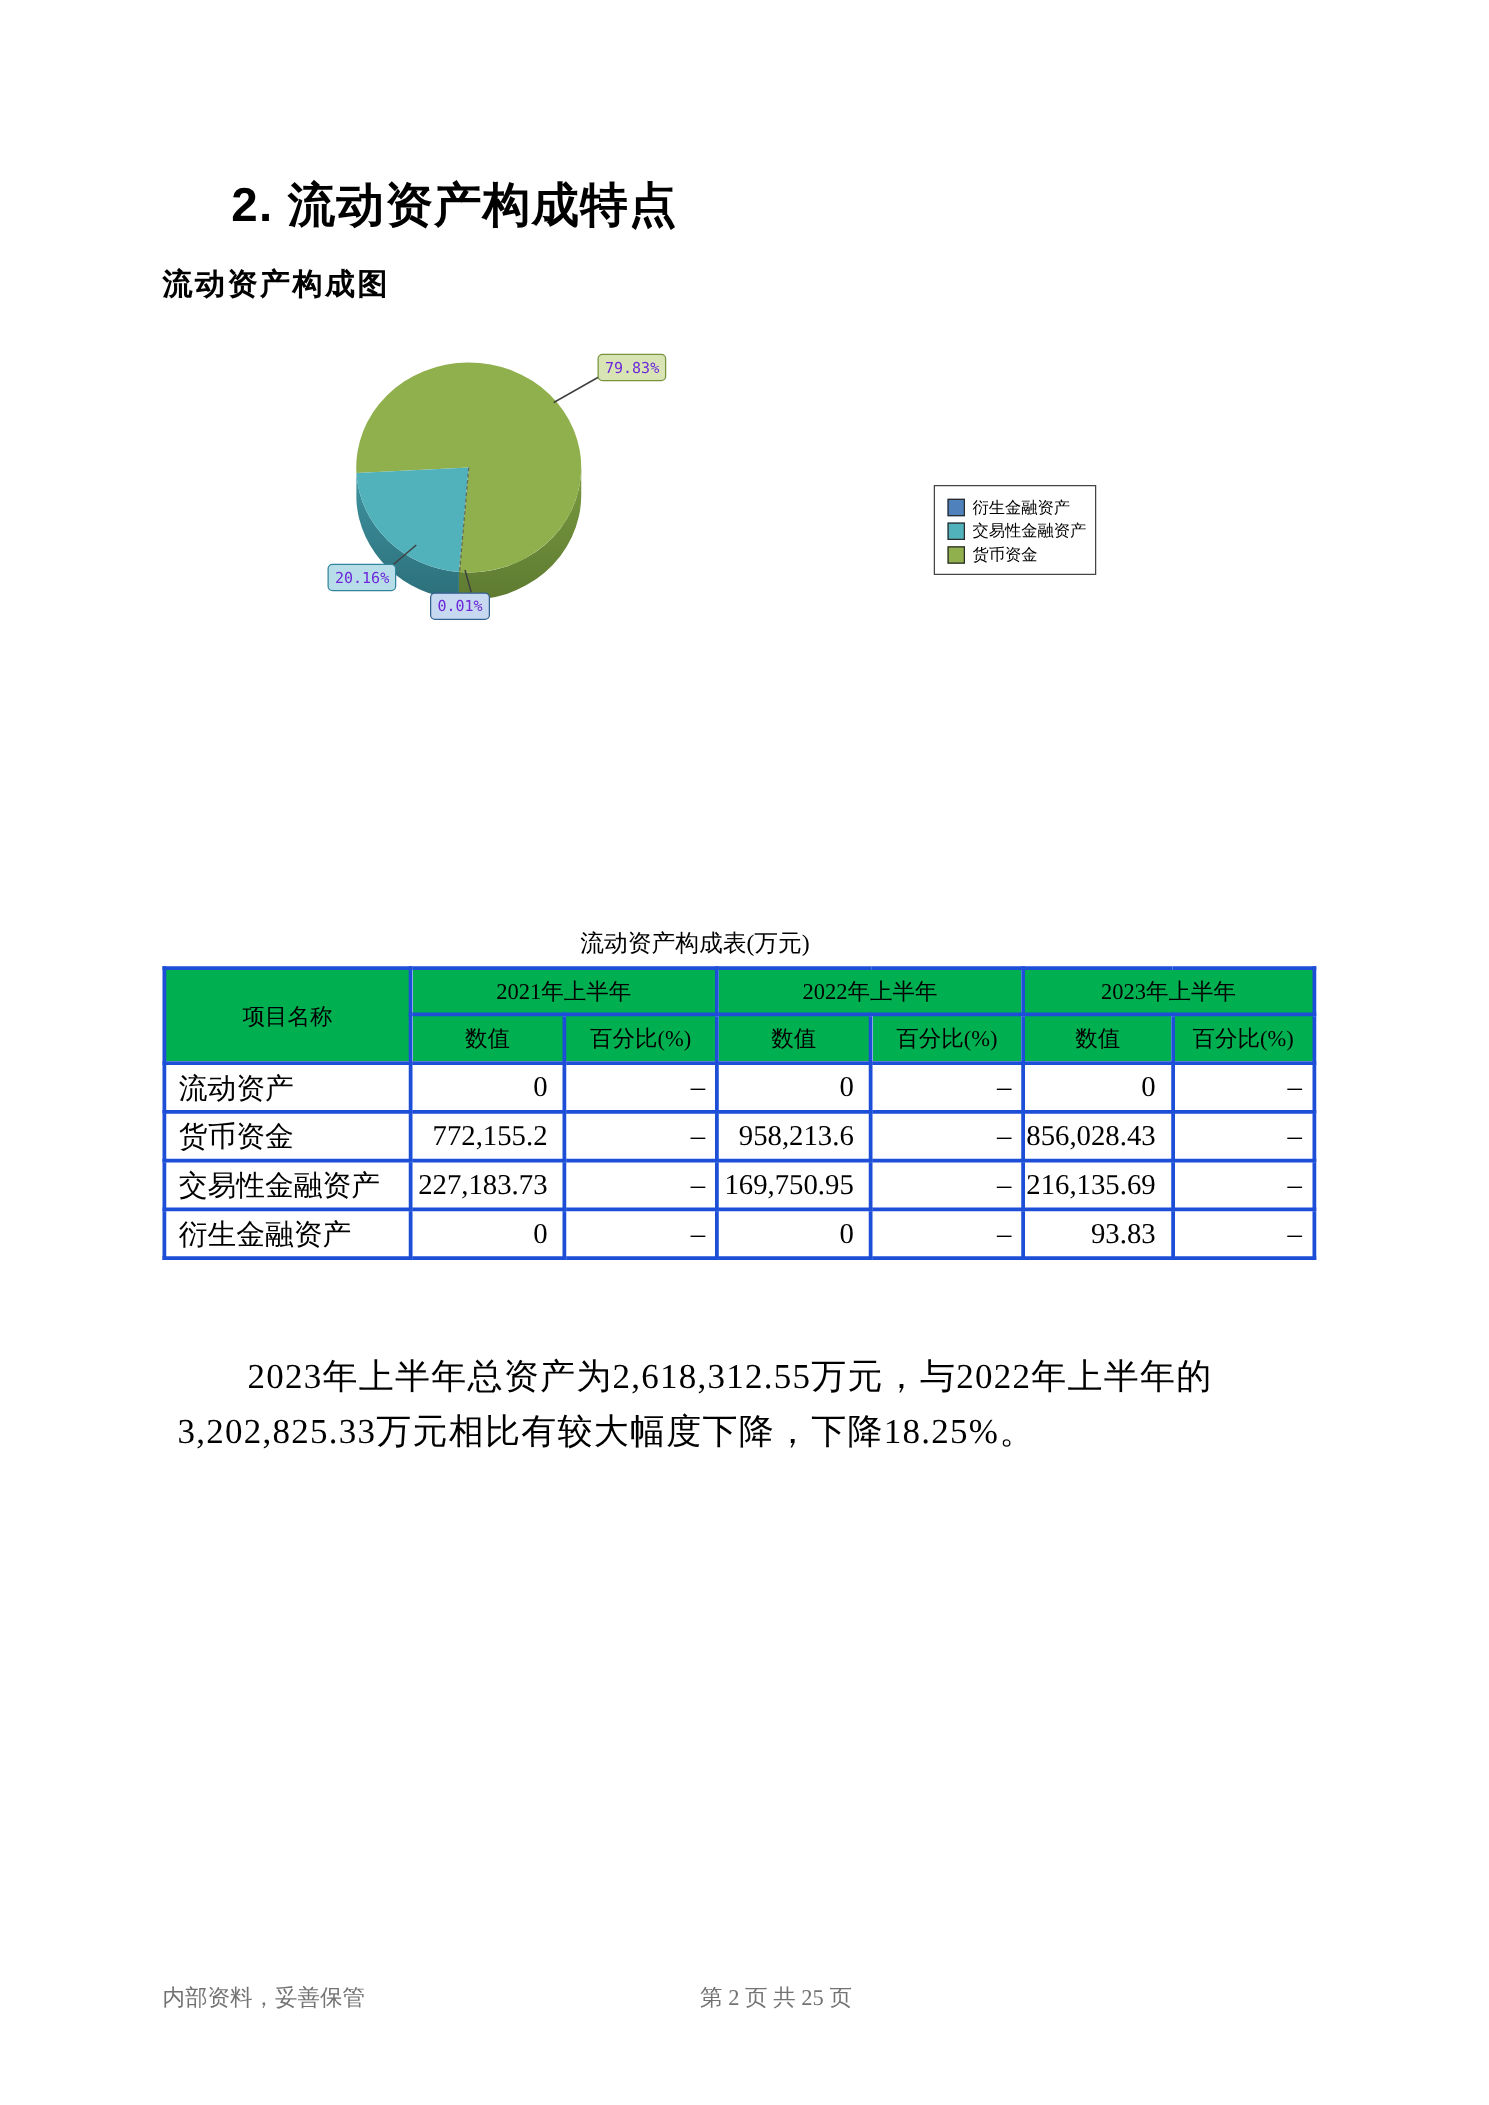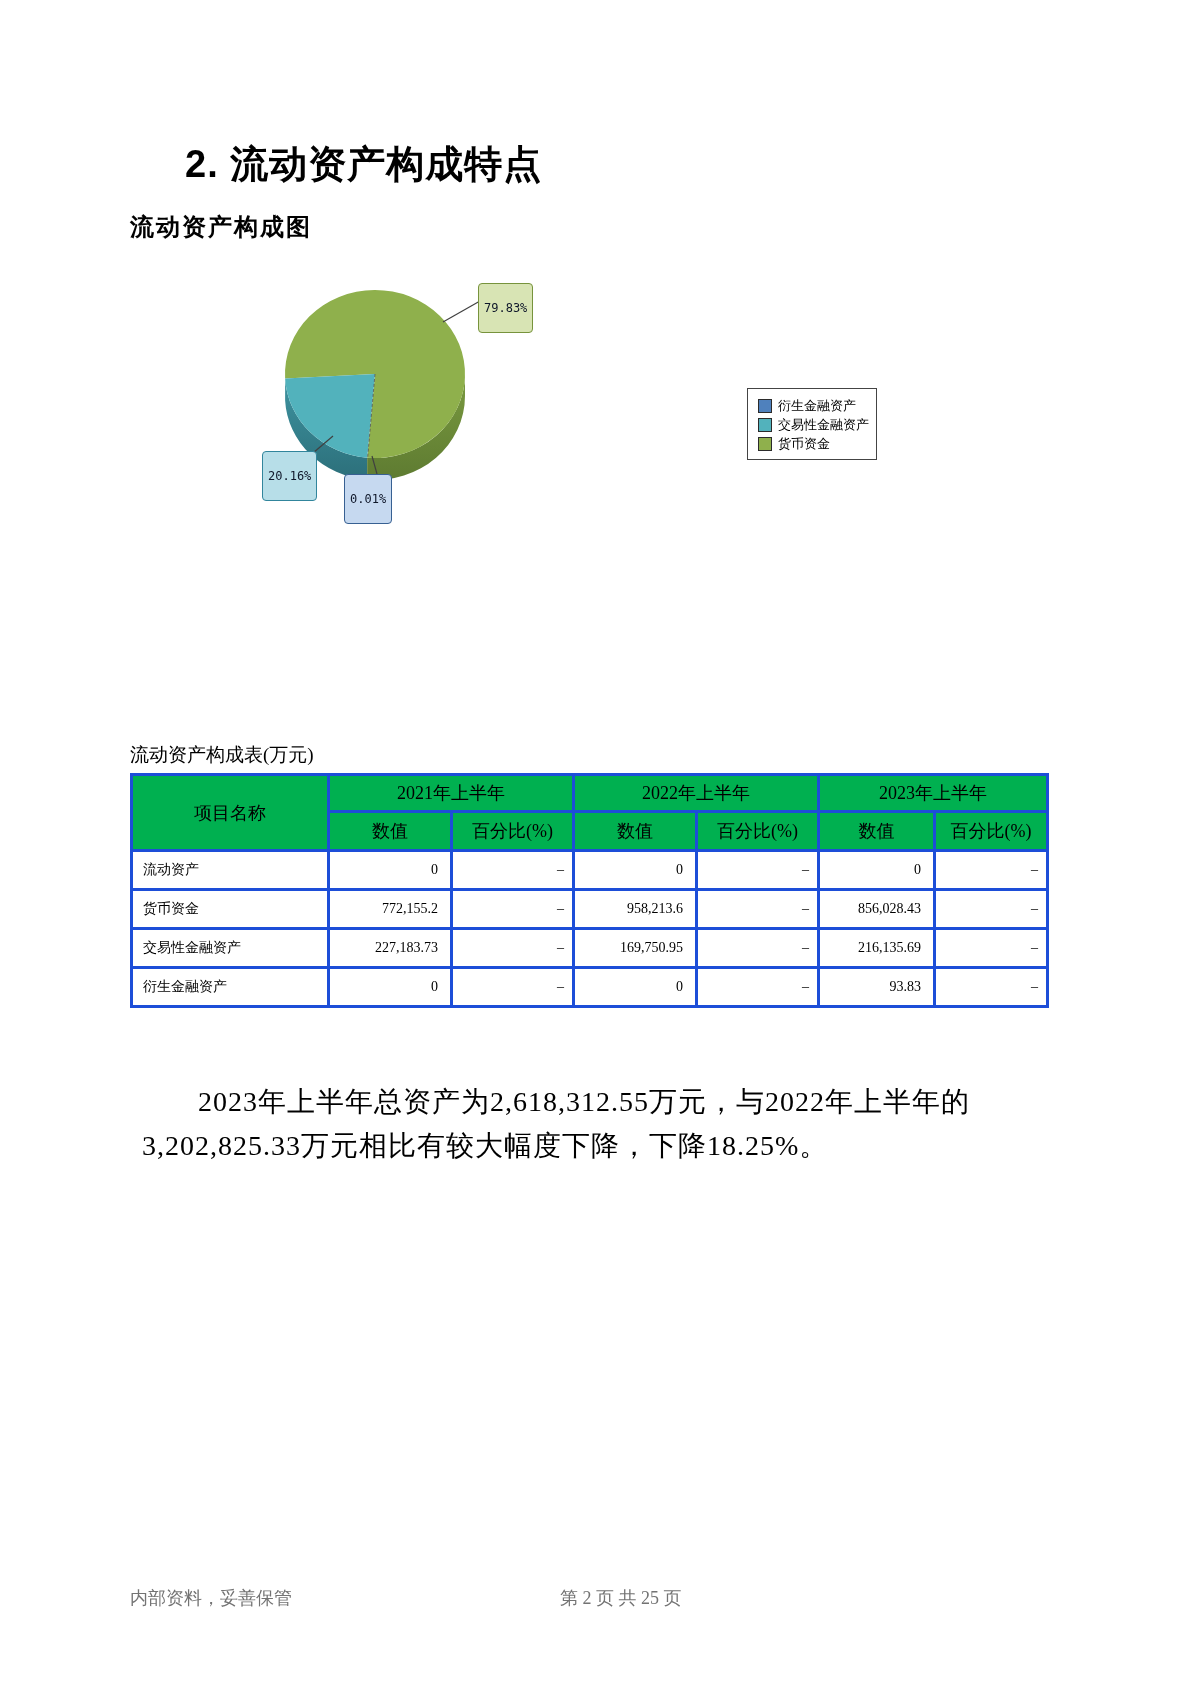--- a/index.html
+++ b/index.html
@@ -9,46 +9,46 @@
     overflow:hidden;margin:0 auto;
   }
   .abs{position:absolute;}
   .h2{font-weight:bold;font-size:38px;letter-spacing:1px;font-family:"Liberation Sans","DejaVu Sans",sans-serif;}
   
   .chart-wrap{left:130px;top:205px;width:940px;height:330px;}
   .chart-title{left:0;top:6px;width:852px;text-align:left;font-size:24px;font-weight:bold;letter-spacing:2px;}
   .pie-svg{left:150px;top:81px;}
   .plabel{
     position:absolute;font-family:"DejaVu Sans Mono","Liberation Mono",monospace;
-    font-size:12px;line-height:14px;color:#0f172a;padding:17px 5px;
+    font-size:12px;line-height:14px;color:#6d28d9;padding:3px 5px;
     border-radius:4px;border:1.6px solid #777;background:#eee;white-space:nowrap;
   }
   .plabel.green{background:#D8E4B4;border-color:#77933C;}
   .plabel.teal{background:#B7DEE8;border-color:#31859C;}
   .plabel.blue{background:#C6D9F0;border-color:#376092;}
   .legend{
     left:617px;top:183px;width:130px;background:#fff;border:1px solid #444;
     padding:7px 8px 6px 10px;box-sizing:border-box;
   }
   .legend-item{display:flex;align-items:center;height:19px;}
   .legend-swatch{width:12px;height:12px;border:1px solid #2b2b2b;margin-right:6px;flex:0 0 auto;}
   .legend-label{font-size:13px;white-space:nowrap;}
   
-  .table-title{left:130px;top:742px;width:852px;text-align:left;font-size:19px;
+  .table-title{left:130px;top:742px;width:852px;text-align:center;font-size:19px;
     font-family:"Liberation Serif","DejaVu Serif",serif;}
   table.assets{
     left:130px;top:773px;border-collapse:collapse;table-layout:fixed;
     font-family:"Liberation Serif","DejaVu Serif",serif;position:absolute;
     border:2px solid #000;
   }
   table.assets th,table.assets td{border:3px solid #1d4ed8;overflow:hidden;white-space:nowrap;}
   table.assets thead th{background:#00B050;font-weight:normal;font-size:18px;text-align:center;}
   table.assets thead tr.r1 th{height:32px;}
   table.assets thead tr.r2 th{height:34px;}
-  table.assets tbody td{height:34px;font-size:14px;background:#fff;}
+  table.assets tbody td{height:34px;font-size:23px;background:#fff;}
   td.c-label{text-align:left;padding-left:10px;}
   td.c-num{text-align:right;padding-right:12px;}
   td.c-pct{text-align:right;padding-right:8px;}
   
   .para{
     left:130px;top:1068px;width:940px;
     font-family:"Liberation Serif","DejaVu Serif",serif;font-size:28px;line-height:44px;
     text-indent:56px;letter-spacing:1px;margin:12px;
   }
   .footer{font-family:"Liberation Serif","DejaVu Serif",serif;font-size:18px;color:#737373;}

